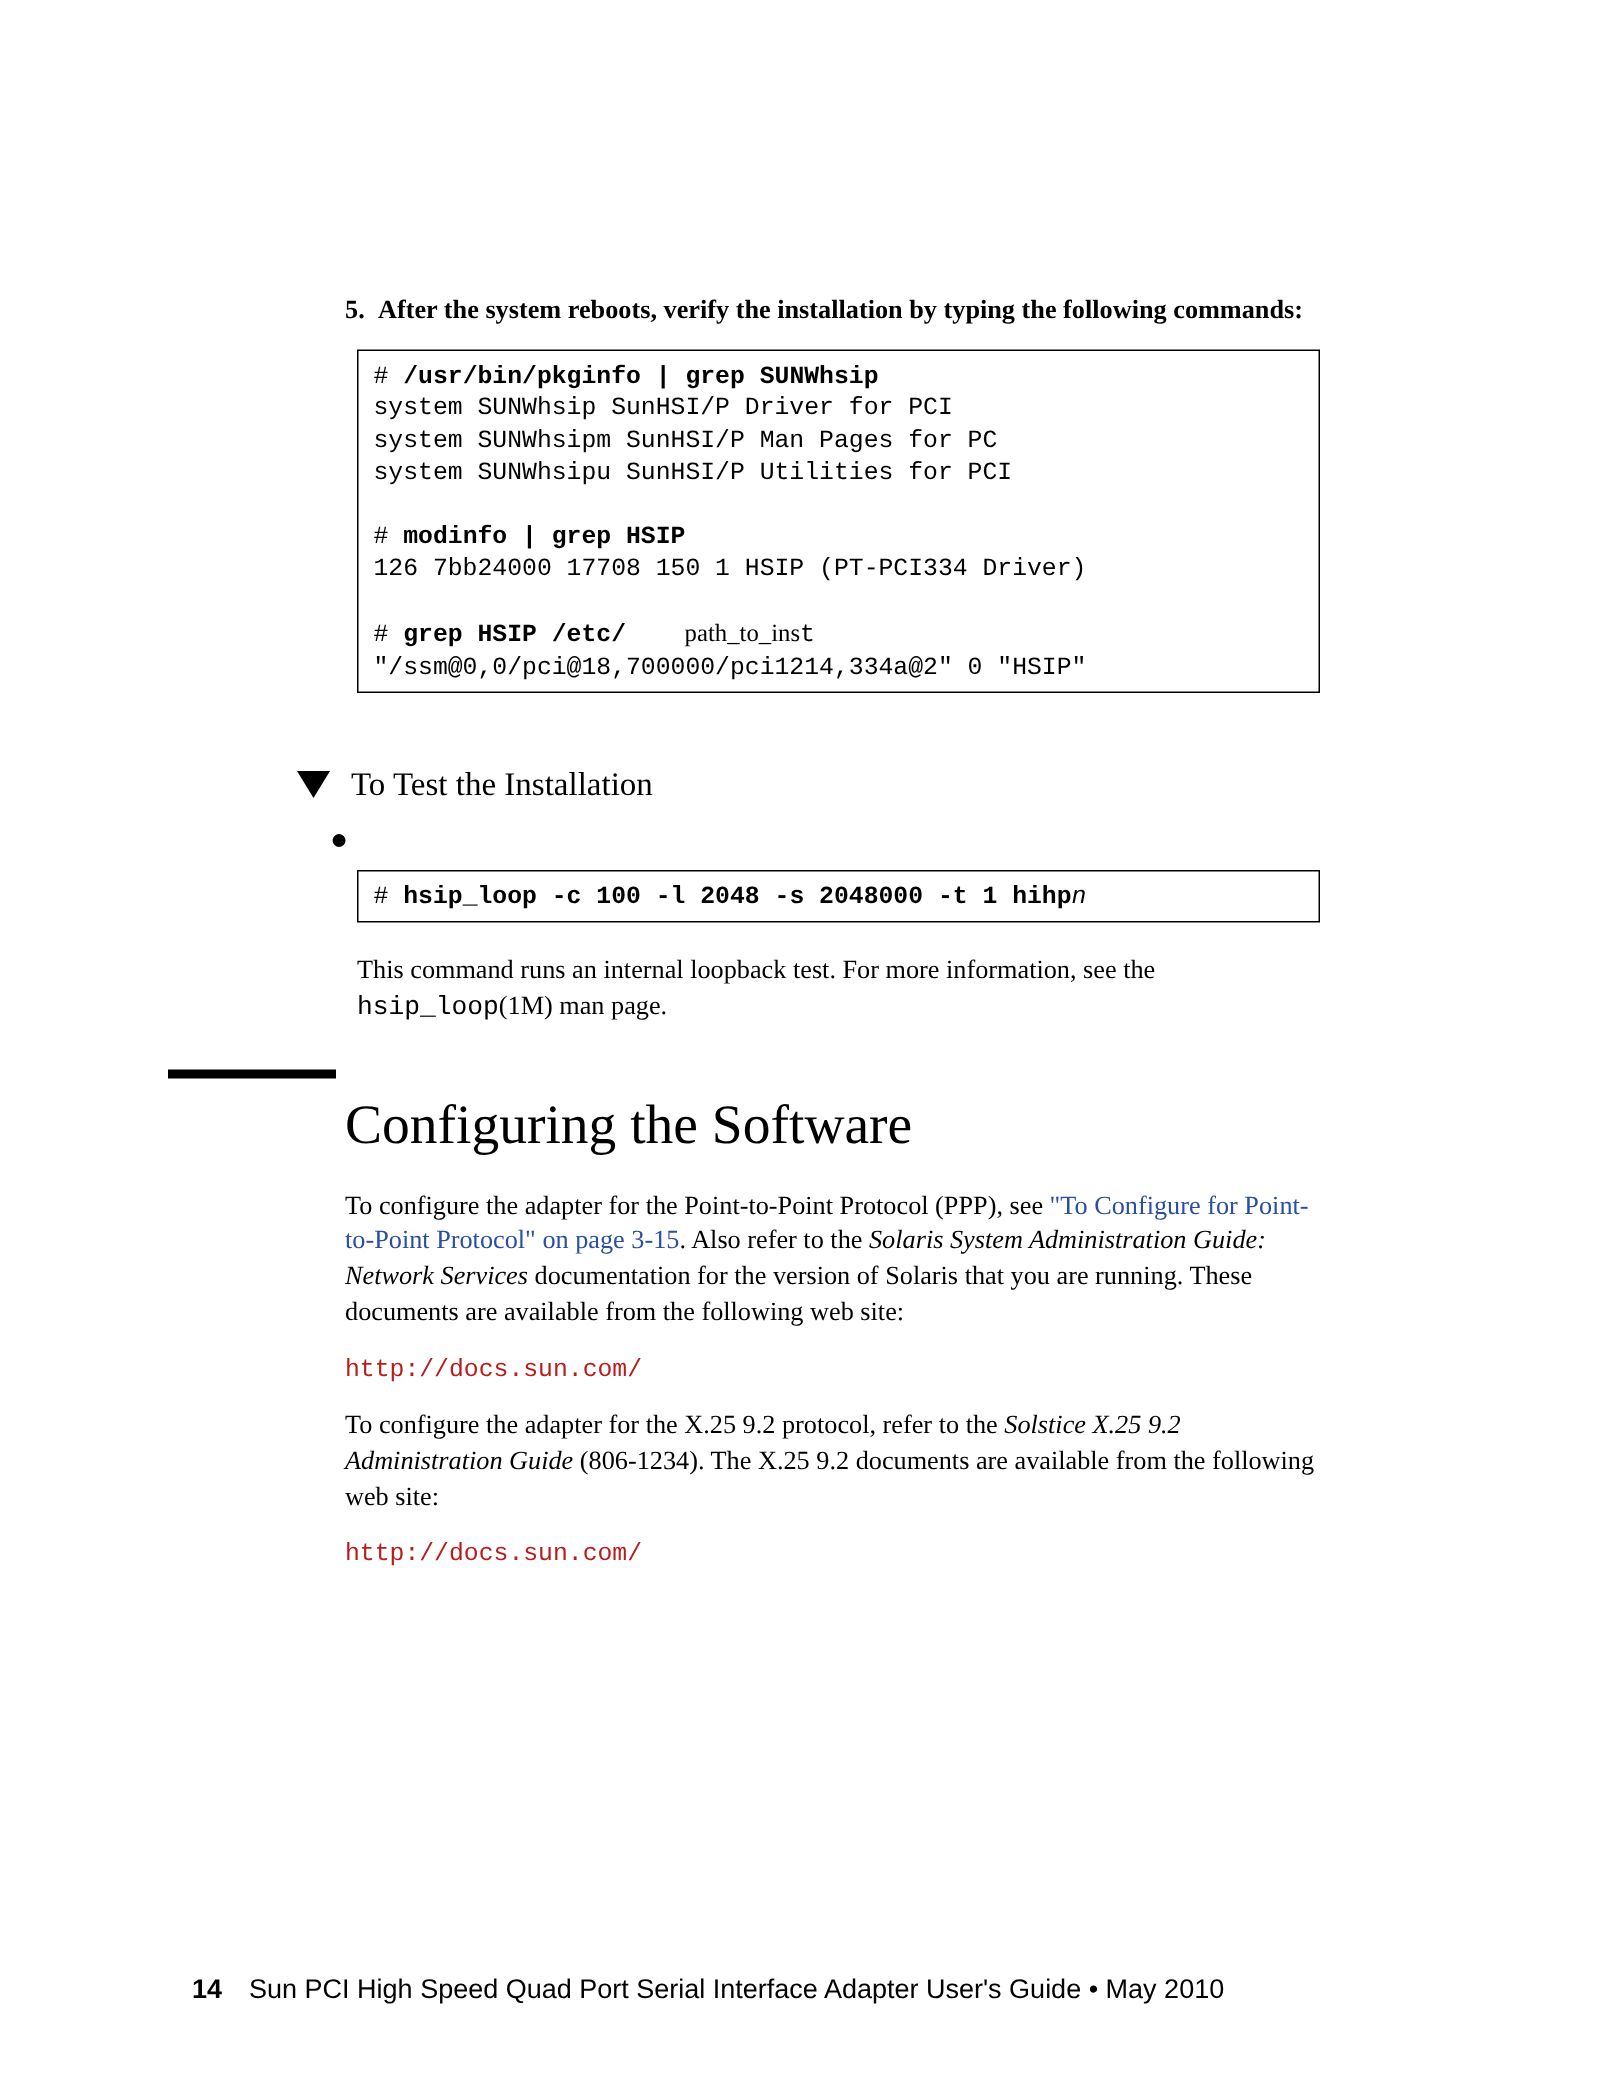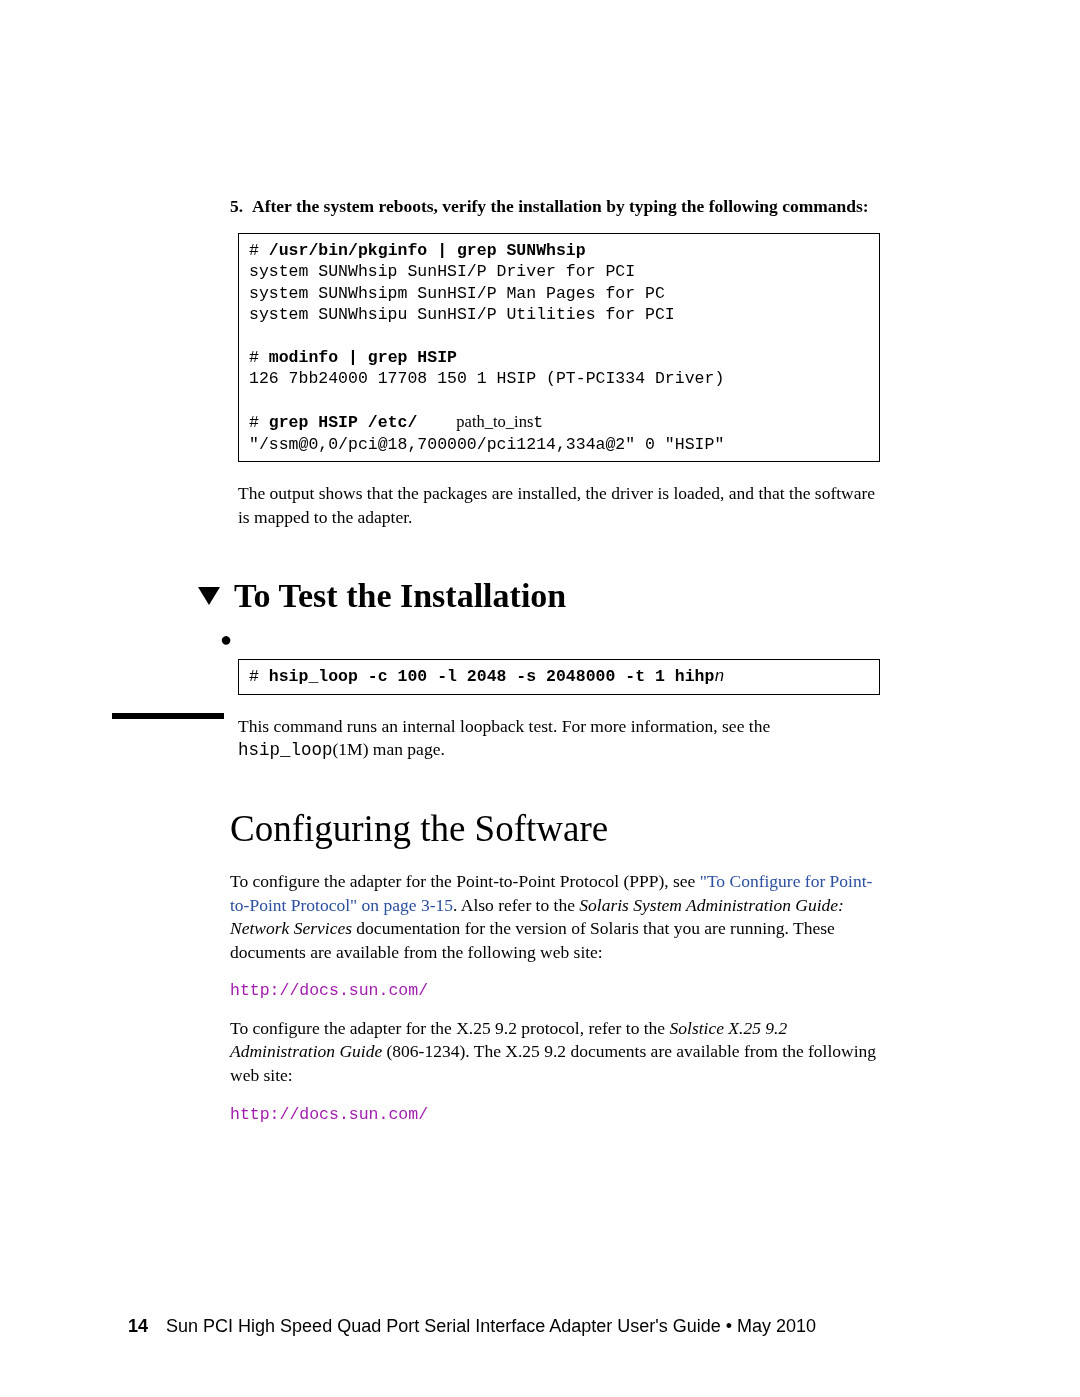--- a/index.html
+++ b/index.html
@@ -55,22 +55,22 @@
     margin-left: -32px;
   }
   .triangle {
     width: 0; height: 0;
     border-left: 11px solid transparent;
     border-right: 11px solid transparent;
     border-top: 18px solid #000;
     margin-right: 14px;
   }
   h2 {
-    font-weight: bold;
-    font-size: 34px;
+    font-weight: normal;
+    font-size: 22px;
     margin: 0;
   }
   .bulletrow {
     display: flex;
     font-weight: bold;
     font-size: 17.5px;
     line-height: 1.35;
     margin: 6px 0 10px 0;
   }
   .bullet-dot {
@@ -92,21 +92,21 @@
     font-weight: normal;
     font-size: 37px;
     margin: 44px 0 20px 0;
   }
   .para-body {
     font-size: 17.5px;
     line-height: 1.35;
     margin: 0 0 14px 0;
   }
   .link { color: #2a4ea0; }
-  .link-mono { color: #a21caf; font-family: "Courier New", Courier, monospace; font-size: 16.5px;}
+  .link-mono { color: #b91c1c; font-family: "Courier New", Courier, monospace; font-size: 16.5px;}
   .docital { font-style: italic; }
   .footer {
     position: absolute;
     bottom: 60px;
     left: 128px;
     font-family: Helvetica, Arial, sans-serif;
     font-size: 18px;
   }
   .footer .pn { font-weight: bold; margin-right: 18px; }
 </style>
@@ -124,21 +124,20 @@
 <span>system SUNWhsip SunHSI/P Driver for PCI</span>
 <span>system SUNWhsipm SunHSI/P Man Pages for PC</span>
 <span>system SUNWhsipu SunHSI/P Utilities for PCI</span>
 
 <span># </span><span class="bold">modinfo | grep HSIP</span>
 <span>126 7bb24000 17708 150 1 HSIP (PT-PCI334 Driver)</span>
 
 <span># </span><span class="bold">grep HSIP /etc/</span><span class="italic">path_to_ins</span><span>t</span>
 <span>"/ssm@0,0/pci@18,700000/pci1214,334a@2" 0 "HSIP"</span></div>
 
-  <p class="para">The output shows that the packages are installed, the driver is loaded, and that the software is mapped to the adapter.</p>
 
   <div class="h2row">
     <div class="triangle"></div>
     <h2>To Test the Installation</h2>
   </div>
 
   <div class="bulletrow">
     <div class="bullet-dot">●</div>
   </div>
 

